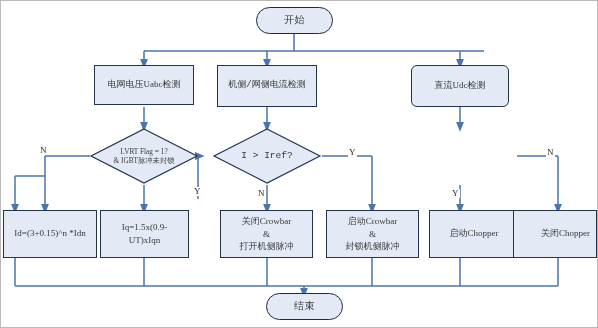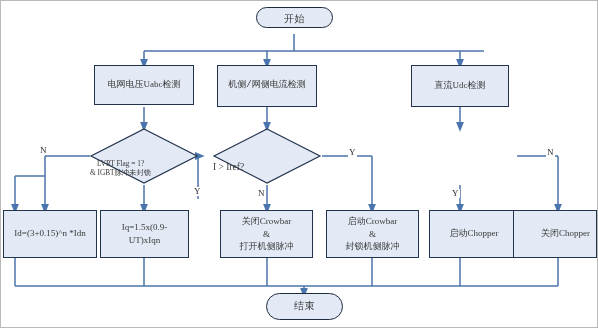--- a/index.html
+++ b/index.html
@@ -52,25 +52,26 @@
     position: absolute;
     z-index: 3;
   }
   .diamond-wrap svg {
     position: absolute;
     left: 0; top: 0;
     overflow: visible;
   }
   .diamond-label {
     position: absolute;
-    left: 0; top: 12px;
+    left: 0; top: 0;
     width: 100%;
     height: 100%;
     display: flex;
     align-items: center;
+    justify-content: center;
     text-align: center;
     font-size: 7.3px;
     line-height: 1.25;
     color: #3a3a3a;
     pointer-events: none;
   }
   .diamond-label.big { font-size: 9.5px; }
   .edge-label {
     position: absolute;
     font-size: 9px;
@@ -131,49 +132,49 @@
       <path d="M143,257 L143,285"></path>
       <path d="M266,257 L266,285"></path>
       <path d="M371,257 L371,285"></path>
       <path d="M459,257 L459,285"></path>
       <path d="M557,257 L557,285"></path>
       <path d="M14,285 L557,285"></path>
       <path d="M303,285 L303,292" marker-end="url(#arr)"></path>
     </g>
   </svg>
 
-  <div class="node terminator" style="left:255px; top:6px; width:77px; height:21px;align-items:flex-end;">
+  <div class="node terminator" style="left:255px; top:6px; width:77px; height:27px;">
     <span>开始</span>
   </div>
 
   <div class="node process" style="left:93px; top:64px; width:100px; height:40px;">
     <span class="txt mono-ish">电网电压Uabc检测</span>
   </div>
 
   <div class="node process" style="left:216px; top:64px; width:100px; height:42px;font-family:Liberation Mono, monospace;">
     <span class="txt mono-ish">机侧/网侧电流检测</span>
   </div>
 
-  <div class="node process" style="left:410px; top:64px; width:98px; height:42px;">
+  <div class="node process" style="left:410px; top:64px; width:98px; height:42px;border-radius:6px;">
     <span class="txt mono-ish">直流Udc检测</span>
   </div>
 
   <div class="diamond-wrap" style="left:89px; top:127px; width:108px; height:56px;">
     <svg width="108" height="56" viewBox="0 0 108 56" xmlns="http://www.w3.org/2000/svg">
       <polygon points="54,1 107,28 54,55 1,28" fill="#e3eaf5" stroke="#22334d" stroke-width="1.2"></polygon>
     </svg>
     <div class="diamond-label">
       <div>
         <span>LVRT Flag = 1?</span><br>
         <span>&amp; IGBT脉冲未封锁</span>
       </div>
     </div>
   </div>
 
-  <div class="diamond-wrap" style="left:212px; top:127px; width:108px; height:56px;">
+  <div class="diamond-wrap" style="left:212px; top:127px; width:108px; height:56px;font-family:Liberation Mono, monospace;">
     <svg width="108" height="56" viewBox="0 0 108 56" xmlns="http://www.w3.org/2000/svg">
       <polygon points="54,1 107,28 54,55 1,28" fill="#e3eaf5" stroke="#22334d" stroke-width="1.2"></polygon>
     </svg>
     <div class="diamond-label big">
       <span>I &gt; Iref?</span>
     </div>
   </div>
 
 
   <div class="node process" style="left:2px; top:209px; width:94px; height:48px;">

